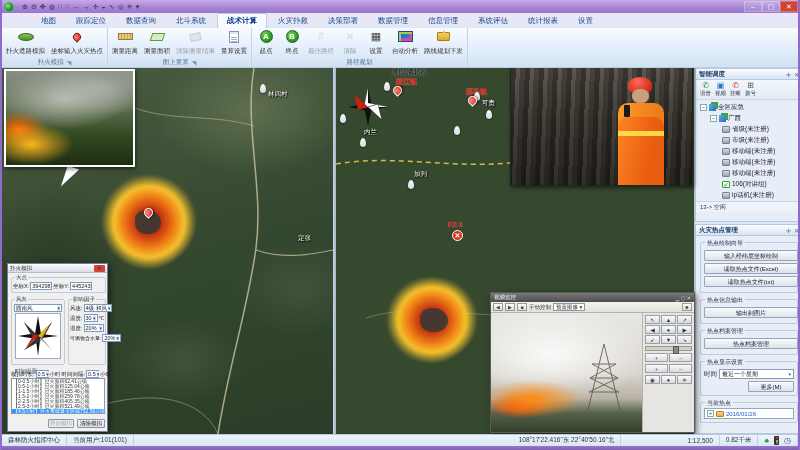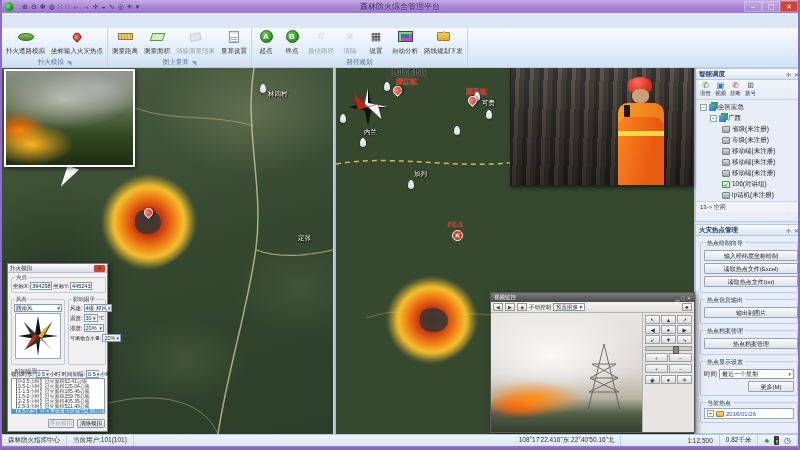--- a/index.html
+++ b/index.html
@@ -185,28 +185,41 @@
       <span>∷</span>
       <span>←</span>
       <span>→</span>
       <span>✛</span>
       <span>◒</span>
       <span>∿</span>
       <span>◎</span>
       <span>✳</span>
       <span>▾</span>
     </div>
-    <div class="wtitle">森林防火综合管理平台</div>
     <div class="wincontrols">
       <div class="wc wc-min"></div>
       <div class="wc wc-max"></div>
       <div class="wc wc-close"></div>
     </div>
   </div>
 
+  <div class="tabrow">
+    <span class="tab">地图</span>
+    <span class="tab">跟踪定位</span>
+    <span class="tab">数据查询</span>
+    <span class="tab">北斗系统</span>
+    <span class="tab active">战术计算</span>
+    <span class="tab">火灾扑救</span>
+    <span class="tab">决策部署</span>
+    <span class="tab">数据管理</span>
+    <span class="tab">信息管理</span>
+    <span class="tab">系统评估</span>
+    <span class="tab">统计报表</span>
+    <span class="tab">设置</span>
+  </div>
 
   <div class="ribbon">
     <div class="rgroup">
       <div class="rbtns">
         <div class="rbtn">
           <span class="ic">
               <span class="ic-road"></span>
             </span>
           <span class="lbl">扑火道路模拟</span>
         </div>

